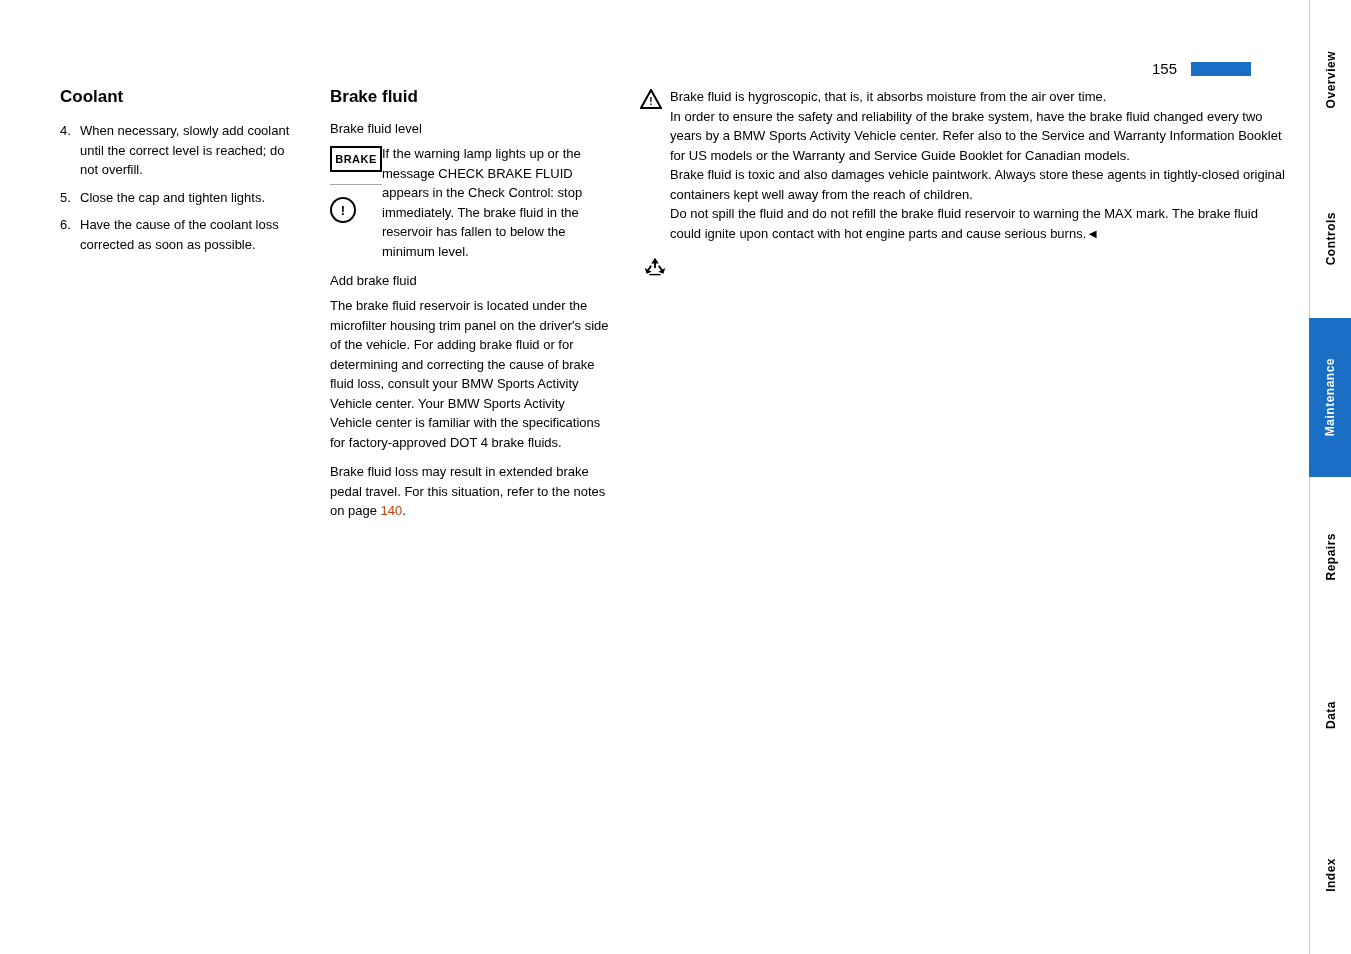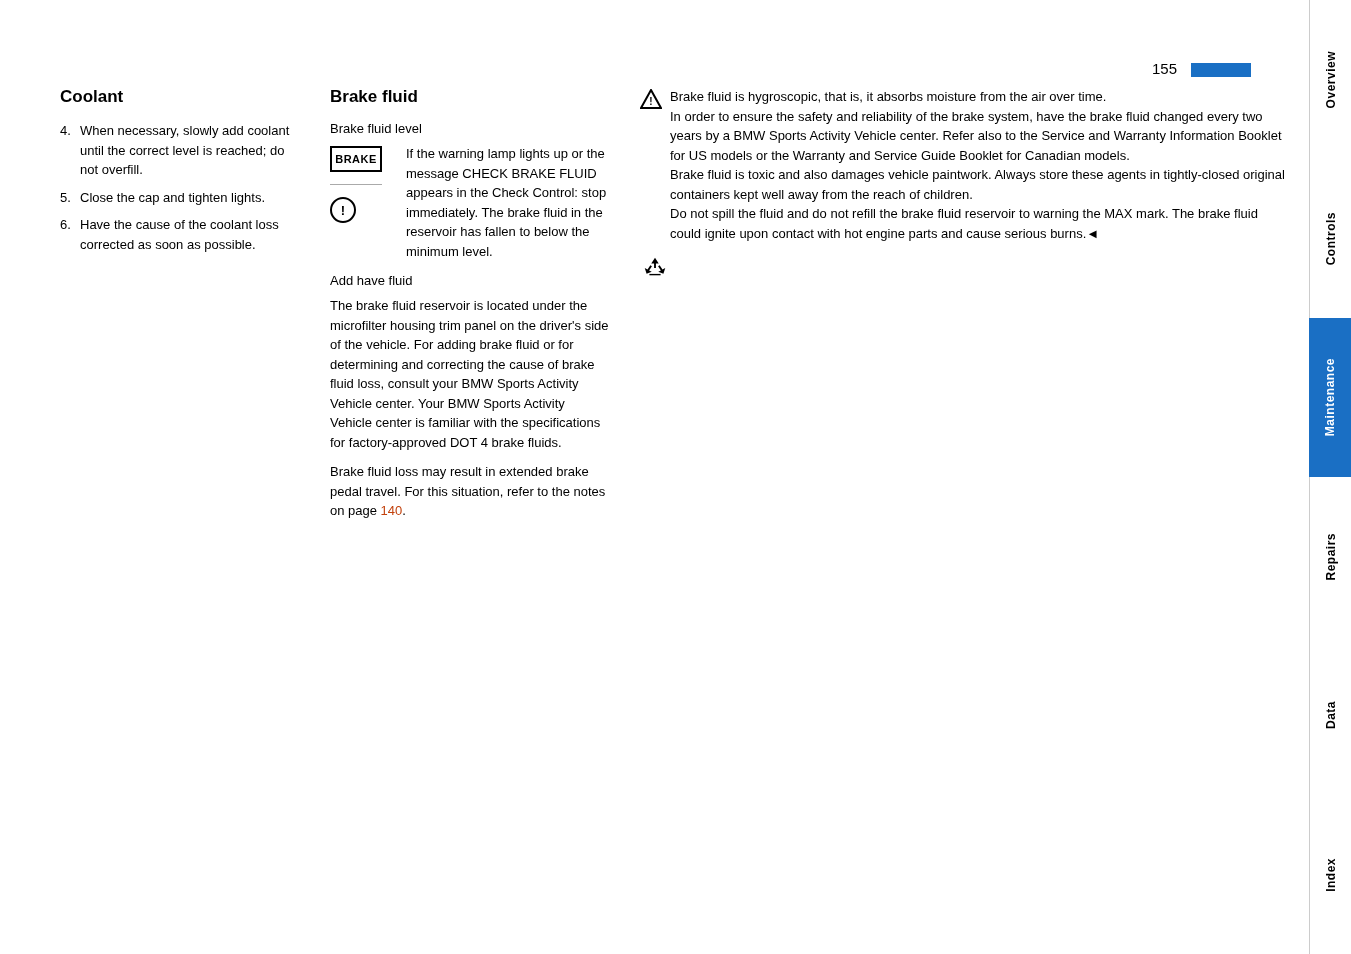--- a/index.html
+++ b/index.html
@@ -25,21 +25,21 @@
     .main-content {
       flex: 1;
       padding: 60px 40px 40px 60px;
       display: flex;
       flex-direction: column;
     }
 
     .page-header {
       display: flex;
       justify-content: flex-end;
-      align-items: flex-end;
+      align-items: center;
       margin-bottom: 10px;
       padding-right: 60px;
     }
 
     .page-number {
       font-size: 15px;
       font-weight: normal;
     }
 
     .blue-bar-header {
@@ -106,21 +106,21 @@
 
     ol.manual-list li .list-num {
       position: absolute;
       left: 0;
       top: 0;
     }
 
     
     .brake-indicator-container {
       display: flex;
-      gap: 24px;
+      gap: 0;
       margin-bottom: 12px;
       align-items: flex-start;
     }
 
     .brake-icons-col {
       display: flex;
       flex-direction: column;
       gap: 6px;
       flex-shrink: 0;
       margin-top: 2px;
@@ -282,21 +282,21 @@
               <span>BRAKE</span>
             </div>
             <hr class="dash-line">
             <div class="exclamation-inner">!</div>
           </div>
           <div class="brake-text-col">
             If the warning lamp lights up or the message CHECK BRAKE FLUID appears in the Check Control: stop immediately. The brake fluid in the reservoir has fallen to below the minimum level.
           </div>
         </div>
 
-        <div class="subsection-title">Add have fluid</div>
+        <div class="subsection-title">Add brake fluid</div>
 
         <p class="body-text">
           The brake fluid reservoir is located under the microfilter housing trim panel on the driver's side of the vehicle. For adding brake fluid or for determining and correcting the cause of brake fluid loss, consult your BMW Sports Activity Vehicle center. Your BMW Sports Activity Vehicle center is familiar with the specifications for factory-approved DOT 4 brake fluids.
         </p>
         <p class="body-text">
           Brake fluid loss may result in extended brake pedal travel. For this situation, refer to the notes on page <a class="inline-link">140</a>.
         </p>
       </div>
 
       <div class="right-column">

